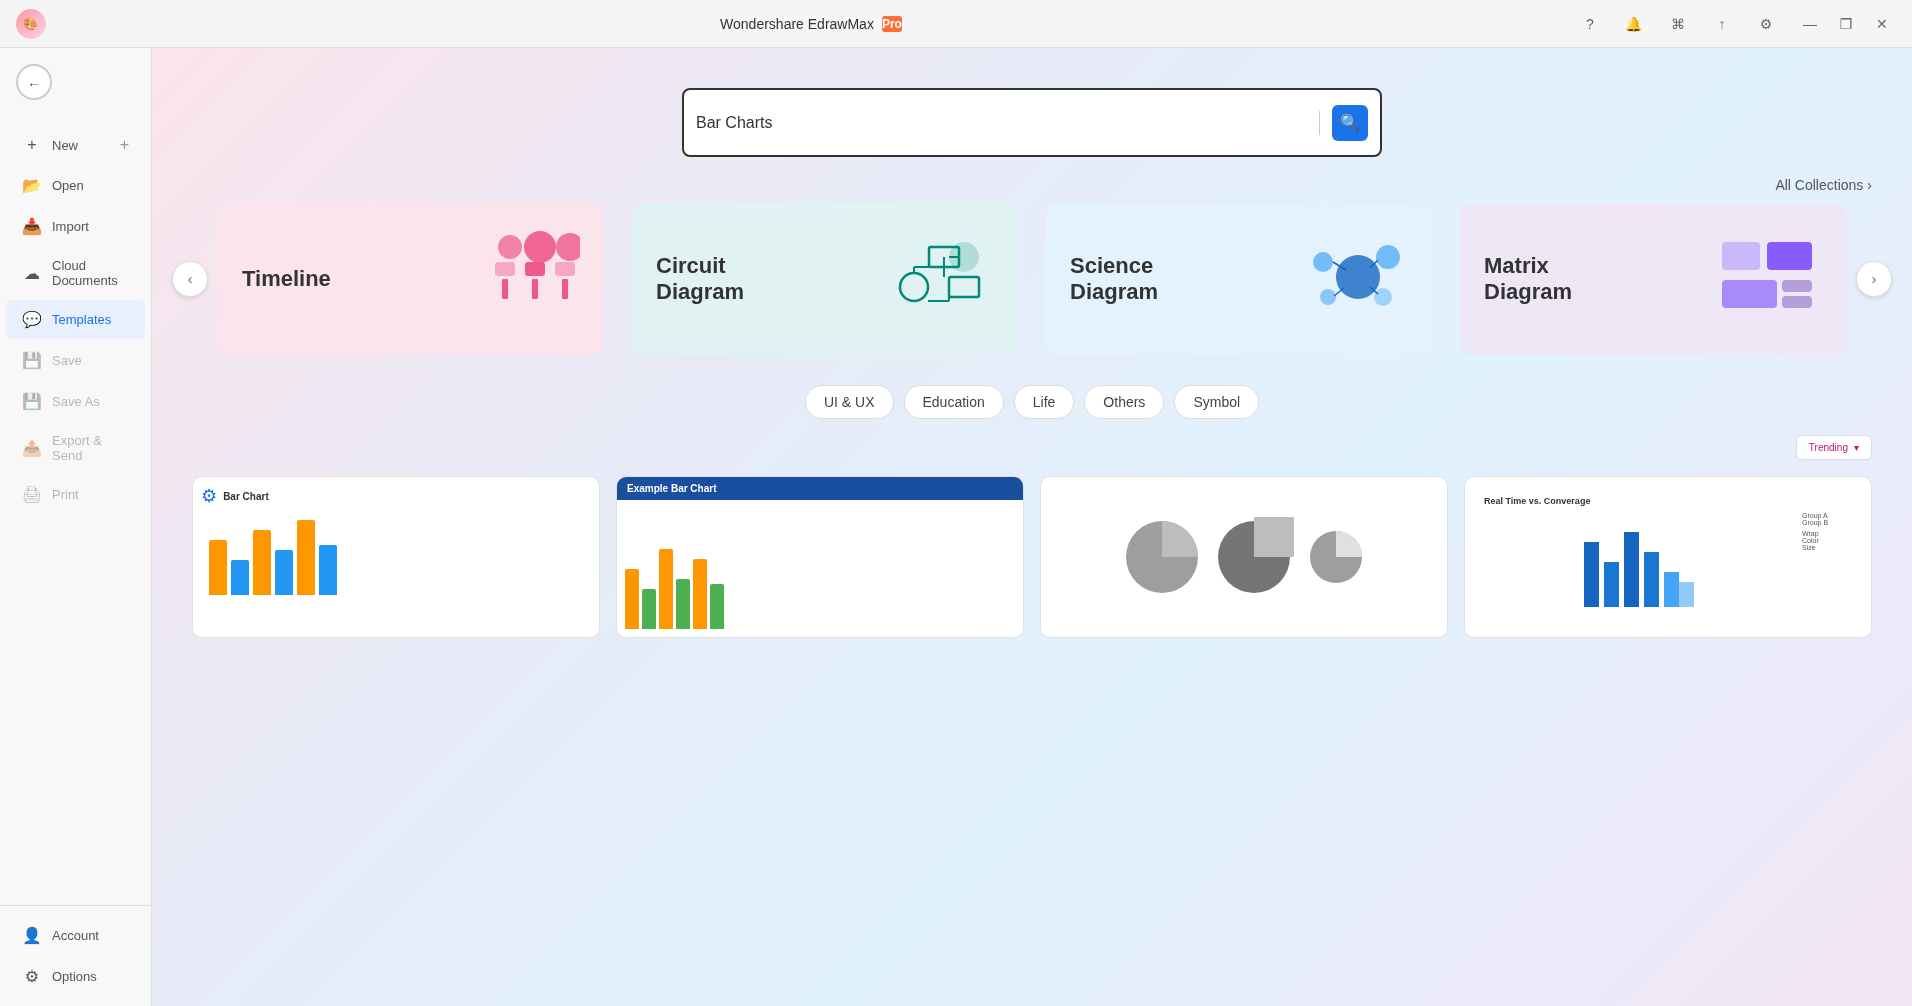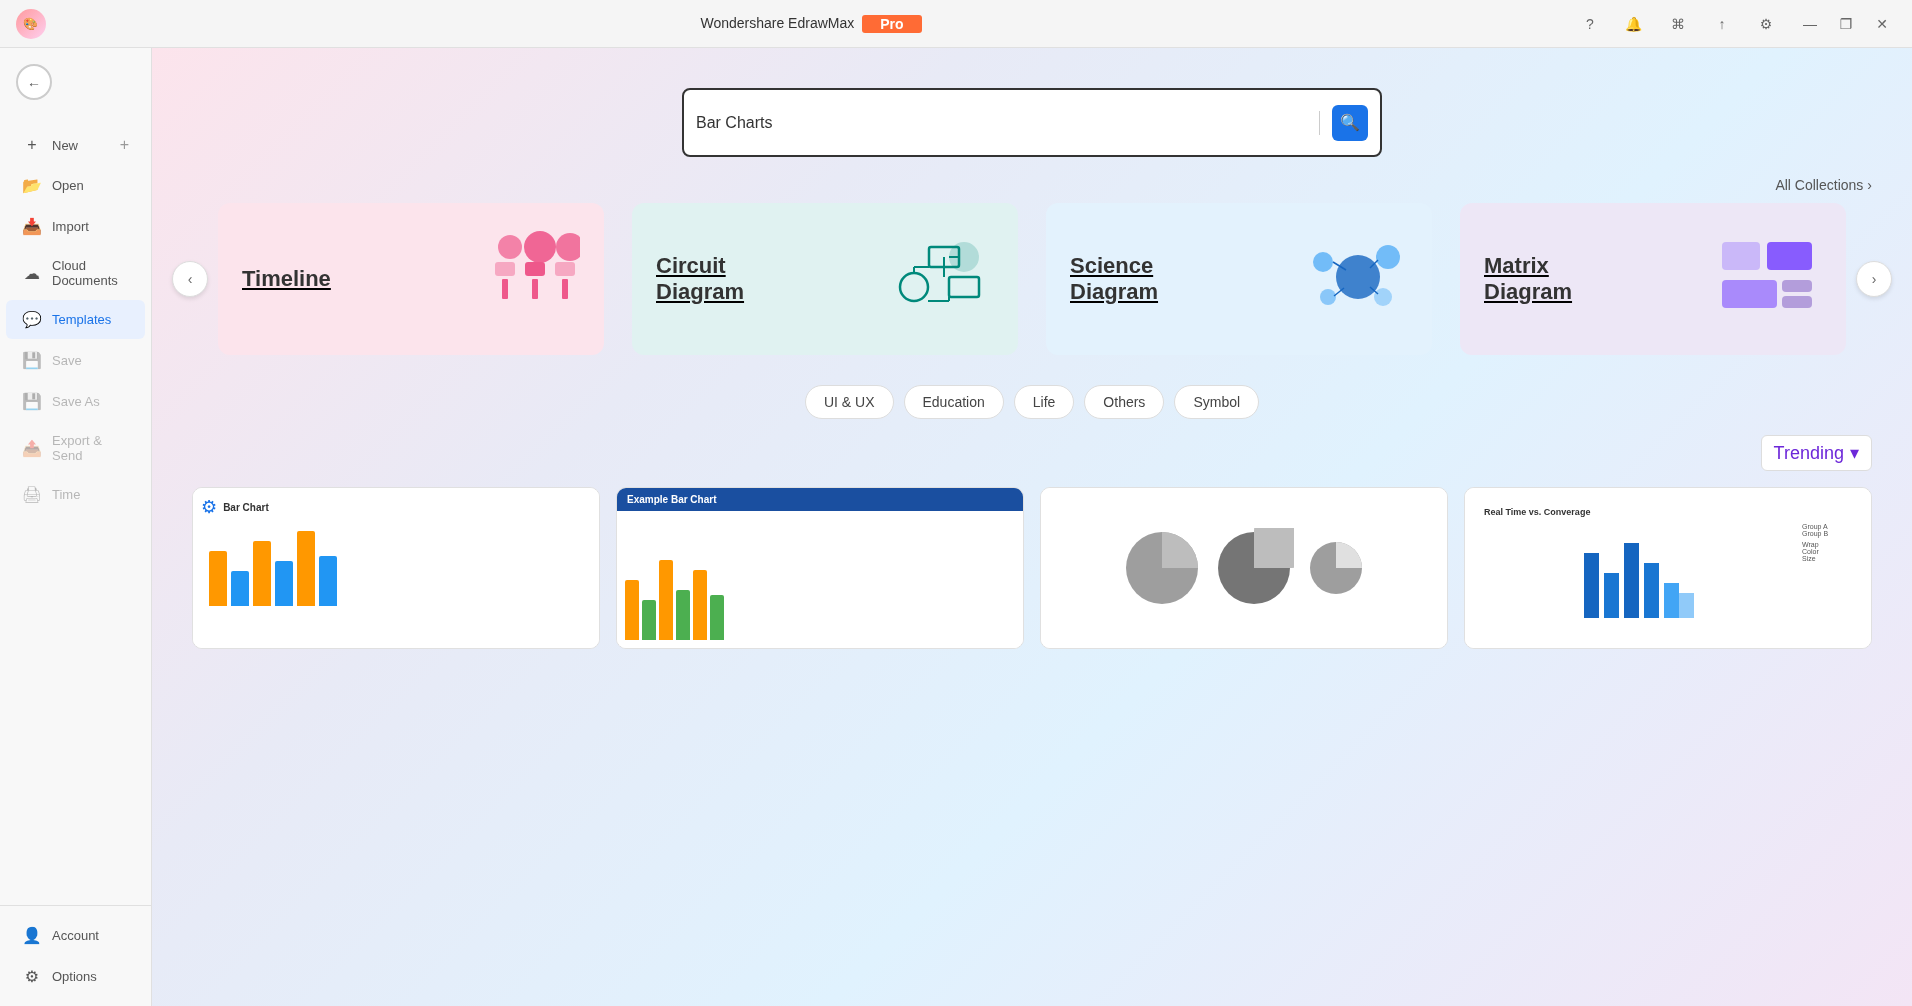--- a/index.html
+++ b/index.html
@@ -19,23 +19,23 @@
     .titlebar-center {
       display: flex;
       align-items: flex-start;
       gap: 8px;
       font-size: 14px;
       color: #333;
     }
     .pro-badge {
       background: #ff6b35;
       color: white;
-      font-size: 14px;
+      font-size: 12px;
       font-weight: bold;
-      padding: 1px 18px;
+      padding: 1px 0;
       border-radius: 3px;
     }
     .titlebar-controls {
       display: flex;
       align-items: center;
       gap: 16px;
     }
     .titlebar-left {
       display: flex;
       align-items: center;
@@ -222,21 +222,20 @@
       font-size: 14px;
       color: #666;
       flex-shrink: 0;
       box-shadow: 0 2px 4px rgba(0,0,0,0.1);
     }
     .carousel-items {
       display: flex;
       gap: 28px;
       flex: 1;
       overflow: hidden;
-      text-decoration: underline;
     }
     .carousel-card {
       flex: 1;
       border-radius: 12px;
       padding: 24px;
       display: flex;
       align-items: center;
       justify-content: space-between;
       min-height: 140px;
       cursor: pointer;
@@ -300,22 +299,22 @@
     }
     .trending-select {
       display: flex;
       align-items: center;
       gap: 6px;
       border: 1px solid #ddd;
       border-radius: 6px;
       padding: 6px 12px;
       background: white;
       cursor: pointer;
-      font-size: 18px;
-      color: #6d28d9;
+      font-size: 10px;
+      color: #be185d;
     }
 
     
     .templates-grid {
       display: flex;
       gap: 16px;
       padding: 0 0 20px;
     }
     .template-card {
       flex: 1;
@@ -474,21 +473,21 @@
       <div class="sidebar-item disabled">
         <span class="sidebar-icon">💾</span>
         <span>Save As</span>
       </div>
       <div class="sidebar-item disabled">
         <span class="sidebar-icon">📤</span>
         <span>Export &amp; Send</span>
       </div>
       <div class="sidebar-item disabled">
         <span class="sidebar-icon">🖨</span>
-        <span>Time</span>
+        <span>Print</span>
       </div>
     </div>
     <div class="sidebar-footer">
       <div class="sidebar-item">
         <span class="sidebar-icon">👤</span>
         <span>Account</span>
       </div>
       <div class="sidebar-item">
         <span class="sidebar-icon">⚙</span>
         <span>Options</span>

